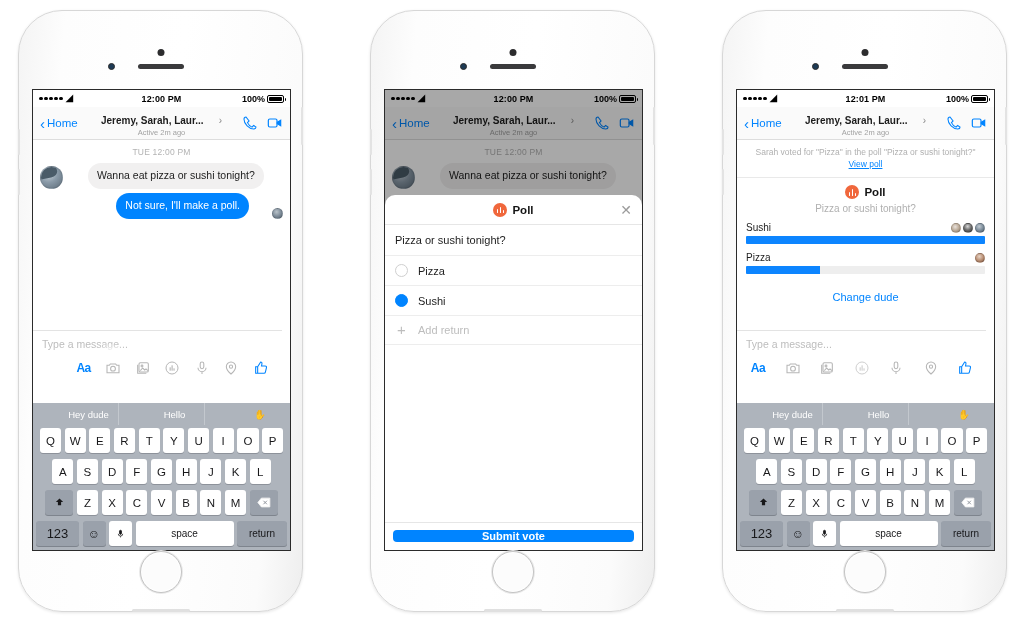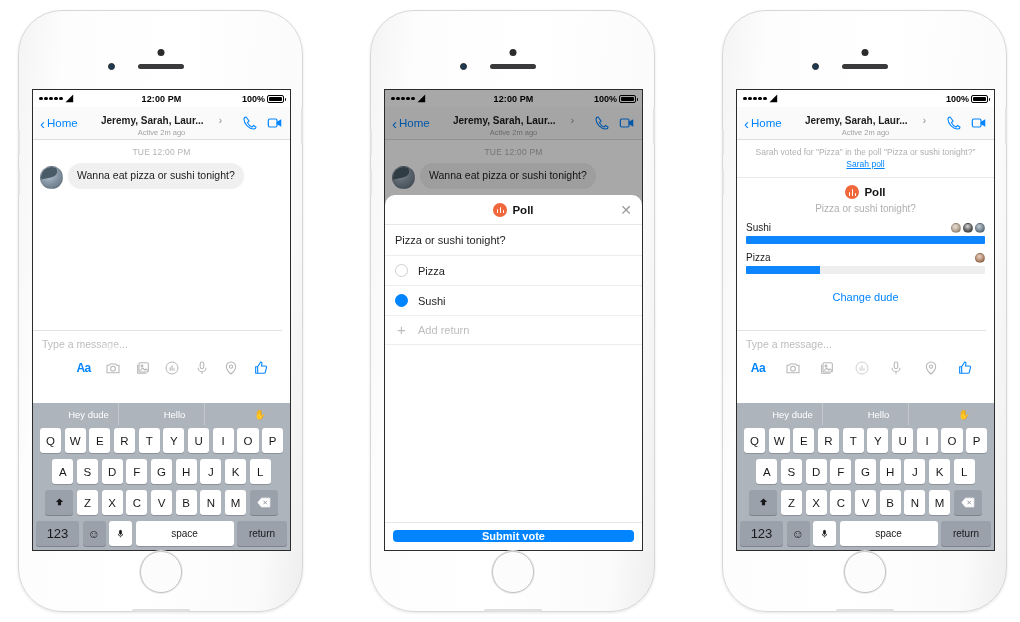--- a/index.html
+++ b/index.html
@@ -89,21 +89,21 @@
   .nav-center { position:absolute; left:0; right:0; text-align:center; pointer-events:none; }
   .nav-title { font-size:10px; font-weight:700; color:#1d1d1d; display:inline-flex; align-items:center; gap:15px;}
   .nav-title .arrow { font-weight:400; color:#8a8a8a; font-size:10px; }
   .nav-sub { font-size:7.5px; color:#a2a2a2; margin-top:0px; }
   .nav-actions { margin-left:auto; display:flex; gap:9px; align-items:center; color:#0084ff; }
   .ico { width:16px; height:16px; display:block; }
 
   
   .convo { position:relative; background:#fff; }
   .daystamp { text-align:center; font-size:8.5px; color:#b3b3b3; padding:7px 0 6px; letter-spacing:.2px;}
-  .msgrow { display:flex; align-items:flex-end; padding:0 7px 4px; }
+  .msgrow { display:flex; align-items:flex-end; padding:0 7px 4px;gap:20px; }
   .msgrow.out { justify-content:flex-end; }
   .avatar {
     width:23px; height:23px; border-radius:50%; flex:0 0 23px;
     background: radial-gradient(circle at 36% 30%, #cdd6dd 0%, #8a9aa8 45%, #5c6b78 100%);
     border:1px solid rgba(0,0,0,.08);
     overflow:hidden; position:relative;
   }
   .avatar.a2 { width:11px; height:11px; flex:0 0 11px; margin-left:3px;
     background: radial-gradient(circle at 40% 32%, #b9c2c9 0%, #7d8b98 55%, #4f5c68 100%); }
   .avatar .hair { position:absolute; left:-2px; top:-2px; width:18px; height:13px; background:#4a5b68; border-radius:0 0 40% 10%; transform:rotate(-12deg);}
@@ -259,20 +259,24 @@
       </div>
 
       <div class="convo">
         <div class="daystamp">TUE 12:00 PM</div>
         <div class="msgrow">
           <div class="avatar">
               <span class="hair"></span>
             </div>
           <div class="bubble in">Wanna eat pizza or sushi tonight?</div>
         </div>
+        <div class="msgrow out">
+          <div class="bubble out">Not sure, I'll make a poll.</div>
+          <div class="avatar a2"></div>
+        </div>
       </div>
 
       <div class="composer" style="top:240px;">
         <div class="ph">Type a message...</div>
         <div class="iconrow">
           <div class="hl-circle" style="left:57px; top:-6px;"></div>
           <div class="aa">Aa</div>
           <div>
             <svg class="ico" viewBox="0 0 24 24" fill="none" stroke="#b6b6b6" stroke-width="1.6">
                 <path d="M3 8h3.5l1.5-2h8l1.5 2H21v11H3z"></path>
@@ -500,20 +504,21 @@
         <div class="sb-left">
           <span class="dots">
               <i></i>
               <i></i>
               <i></i>
               <i></i>
               <i></i>
             </span>
           <span class="wifi">◢</span>
         </div>
+        <div class="sb-time">12:01 PM</div>
         <div class="sb-right">
           <span>100%</span>
           <span class="batt">
               <i></i>
             </span>
         </div>
       </div>
 
       <div class="navbar">
         <div class="nav-back">
@@ -537,21 +542,21 @@
             <svg class="ico" viewBox="0 0 24 24" fill="none" stroke="#0084ff" stroke-width="1.8">
                 <rect x="2" y="6" width="13" height="12" rx="2.2"></rect>
                 <path d="M15.5 11l5-3v8l-5-3z" fill="#0084ff"></path>
               </svg>
           </span>
         </div>
       </div>
 
       <div class="sysmsg">
         <span>Sarah voted for "Pizza" in the poll "Pizza or sushi tonight?"</span>
-        <a href="#">Sarah poll</a>
+        <a href="#">View poll</a>
       </div>
 
       <div class="pollcard">
         <div class="pc-title">
           <span class="poll-badge">
               <i></i>
               <i></i>
               <i></i>
             </span>
           <span>Poll</span>

